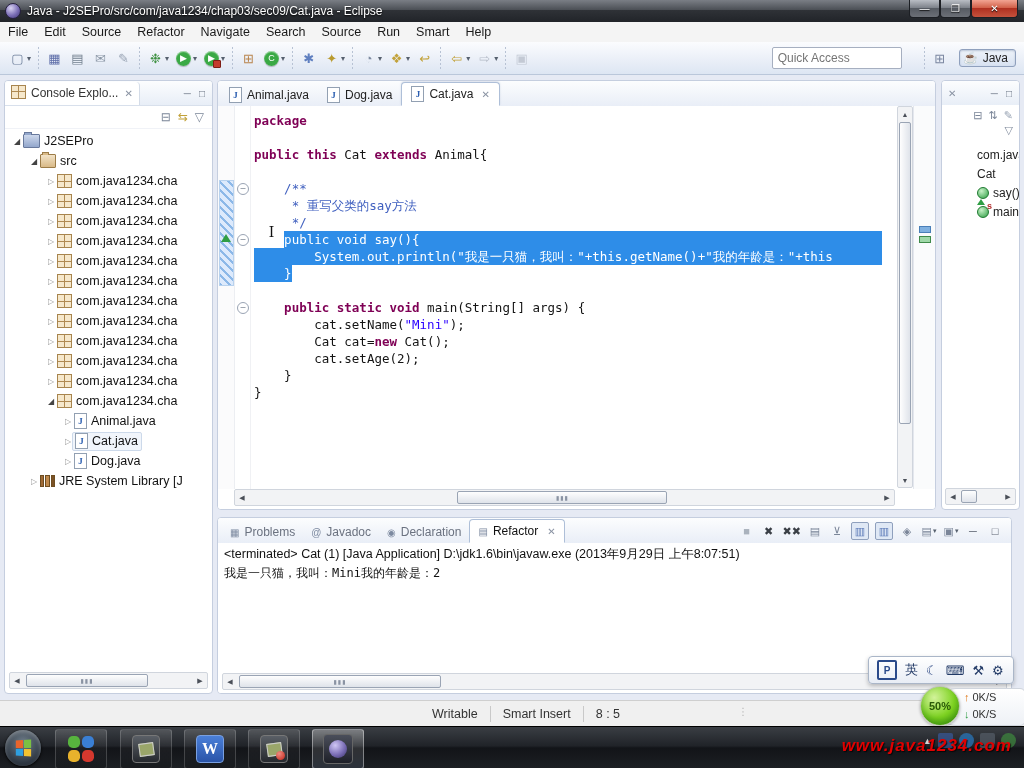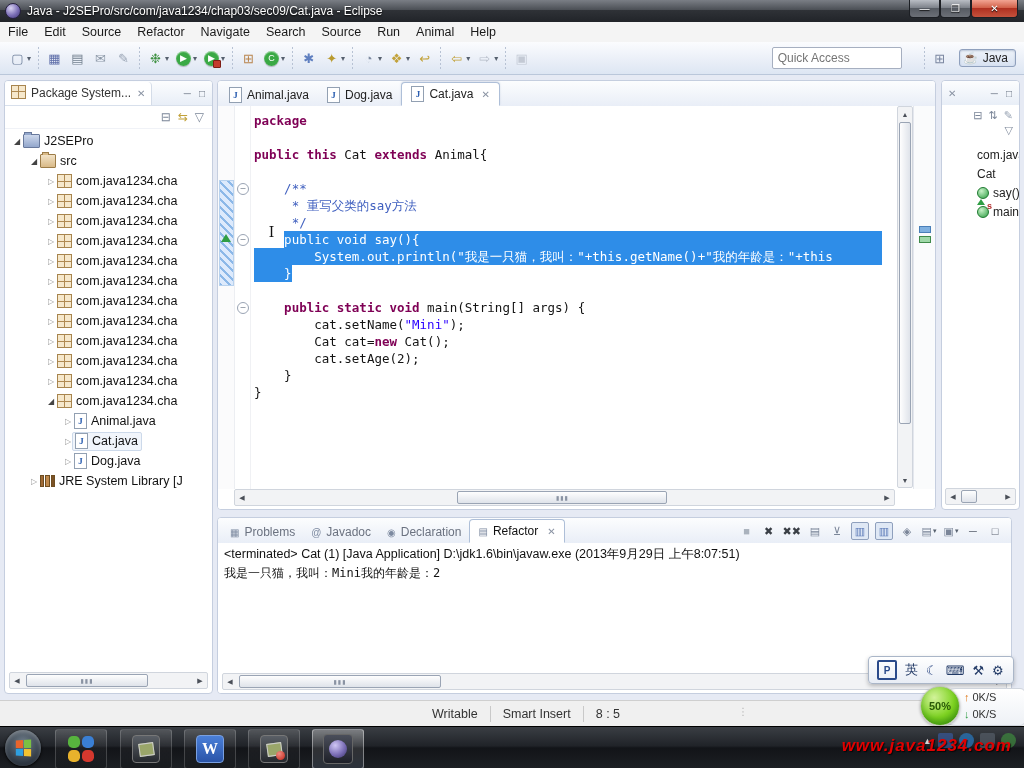--- a/index.html
+++ b/index.html
@@ -198,21 +198,21 @@
 
   <div class="menubar" id="menubar">
       <div class="mi">File</div>
       <div class="mi">Edit</div>
       <div class="mi">Source</div>
       <div class="mi">Refactor</div>
       <div class="mi">Navigate</div>
       <div class="mi">Search</div>
       <div class="mi">Source</div>
       <div class="mi">Run</div>
-      <div class="mi">Animal</div>
+      <div class="mi">Smart</div>
       <div class="mi">Help</div>
     </div>
 
   <div class="toolbar">
     <div id="tb-buttons" style="display:flex;align-items:center;">
         <div class="tbi">
           <span class="gl" style="color: rgb(110, 127, 155);">▢</span>
           <span class="drop">▾</span>
         </div>
         <div class="tsep"></div>
@@ -295,21 +295,21 @@
       </div>
     </div>
   </div>
 
   <div class="workspace">
 
     <div class="panel" id="pkg-panel">
       <div class="phdr">
         <div class="vtab">
           <span class="tico" style="margin-right:5px;"><span class="ic-package" style="display:inline-block;"></span></span>
-          <span>Package System...</span>
+          <span>Console Explo...</span>
           <span class="x">✕</span>
         </div>
         <div class="minmax">
           <span>─</span>
           <span>□</span>
         </div>
       </div>
       <div class="ptools" id="pkg-tools">
           <span class="pt" style="color: rgb(124, 135, 153);">⊟</span>
           <span class="pt" style="color: rgb(194, 162, 58);">⇆</span>

